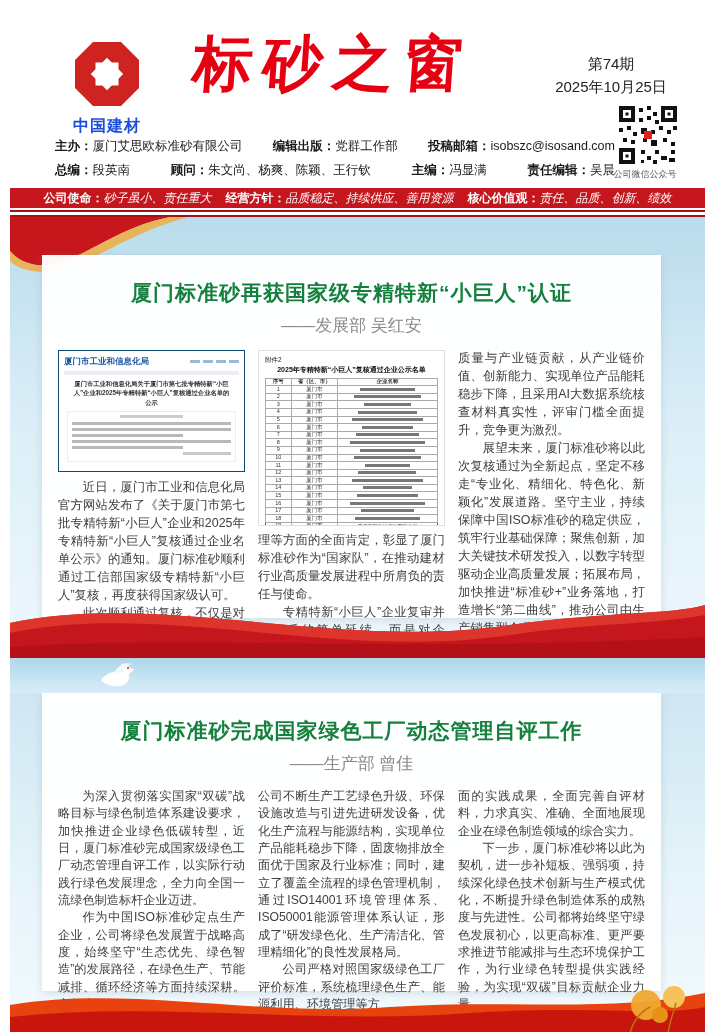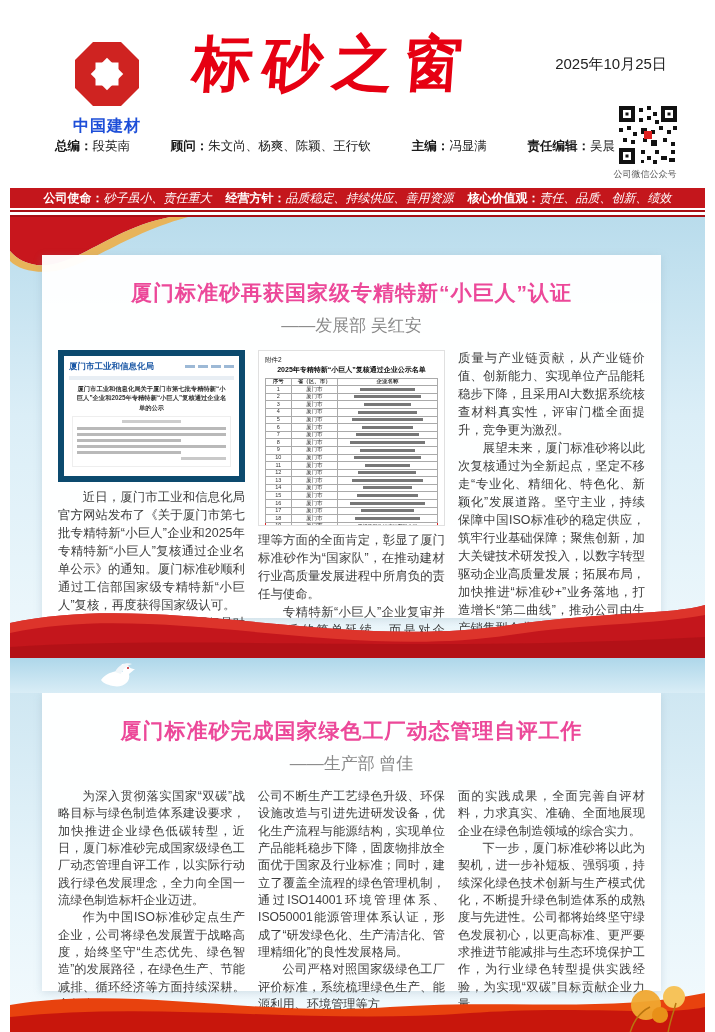--- a/index.html
+++ b/index.html
@@ -35,29 +35,29 @@
   .ribbon-mid{position:absolute;left:0;bottom:-1px;width:100%;height:62px;z-index:3;}
   .sky-strip{position:relative;margin:0 10px;height:35px;
              background:linear-gradient(180deg,#aed7ea,#d9edf6);overflow:hidden;}
   .dove{position:absolute;left:85px;top:2px;width:44px;height:32px;}
   .hero2{position:relative;margin:0 10px;height:340px;overflow:hidden;
          background:linear-gradient(180deg,#cfe7f2 0%,#e8f5fb 60%,#f3fafd 100%);}
   .card2{top:0;bottom:42px;}
   .wave-bottom{position:absolute;left:0;bottom:0;width:100%;height:52px;z-index:3;}
   .footer-space{height:27px;background:#fff;}
   
-  .a-title{margin-top:24px;text-align:center;font-size:21px;font-weight:bold;color:#ec4899;letter-spacing:1px;}
+  .a-title{margin-top:24px;text-align:center;font-size:21px;font-weight:bold;color:#15803d;letter-spacing:1px;}
   .a-byline{margin-top:7px;text-align:center;font-size:17px;color:#8a8a8a;}
   .cols{display:flex;gap:13px;margin:13px 16px 0;}
   .col{flex:1;min-width:0;font-size:12.4px;line-height:1.45;color:#3d3d3d;text-align:justify;overflow:hidden;}
   .col p{margin:0;text-indent:2em;}
   .col.cont p:first-child{text-indent:0;}
   .cols2 .col{font-size:12.2px;line-height:1.42;}
   
-  .gov-shot{height:120px;border:6px solid #0c4a6e;background:#fff;margin-bottom:7px;
+  .gov-shot{height:120px;border:1px solid #0c4a6e;background:#fff;margin-bottom:7px;
             overflow:hidden;font-size:0;}
   .gs-top{display:flex;align-items:center;gap:4px;padding:4px 5px 2px;}
   .gs-site{font-size:8.5px;font-weight:bold;color:#1a57a5;white-space:nowrap;}
   .gs-nav{display:flex;gap:3px;margin-left:auto;}
   .gs-nav i{display:block;width:10px;height:3px;background:#9db9d6;}
   .gs-crumb{height:4px;background:#e8eef4;margin:2px 5px;}
   .gs-title{font-size:6.3px;line-height:1.45;font-weight:bold;color:#333;text-align:center;
             padding:2px 12px;}
   .gs-box{margin:2px 8px;border:1px solid #eee;padding:3px 4px;}
   .gs-meta{height:3px;width:40%;background:#ccc;margin:0 auto 4px;}
@@ -92,20 +92,21 @@
         <path d="M22,4 L50,4 L68,22 L68,50 L50,68 L22,68 L4,50 L4,22 Z" fill="#cf2321"></path>
         <rect x="24.5" y="24.5" width="23" height="23" fill="#fff"></rect>
         <rect x="24.5" y="24.5" width="23" height="23" fill="#fff" transform="rotate(45 36 36)"></rect>
       </svg>
       <div class="org">中国建材</div>
     </div>
 
     <div class="masthead">标砂之窗</div>
 
     <div class="issue">
+      <div>第74期</div>
       <div>2025年10月25日</div>
     </div>
 
     <svg class="qr" viewBox="0 0 62 62">
       <rect width="62" height="62" fill="#fff"></rect>
       <g fill="#111">
         <rect x="2" y="2" width="16" height="16"></rect>
           <rect x="44" y="2" width="16" height="16"></rect>
         <rect x="2" y="44" width="16" height="16"></rect>
         <rect x="6" y="6" width="8" height="8" fill="#fff"></rect>
@@ -142,20 +143,25 @@
           <rect x="52" y="54" width="6" height="4"></rect>
         <rect x="36" y="56" width="4" height="4"></rect>
           <rect x="24" y="56" width="3" height="3"></rect>
       </g>
       <rect x="27" y="27" width="8" height="8" fill="#e02020"></rect>
     </svg>
     <div class="qr-caption">公司微信公众号</div>
 
     <div class="mast-info">
       <div class="row">
+        <span><b>主办：</b><span>厦门艾思欧标准砂有限公司</span></span>
+        <span><b>编辑出版：</b><span>党群工作部</span></span>
+        <span><b>投稿邮箱：</b><span>isobszc@isosand.com</span></span>
+      </div>
+      <div class="row">
         <span><b>总编：</b><span>段英南</span></span>
         <span><b>顾问：</b><span>朱文尚、杨爽、陈颖、王行钦</span></span>
         <span><b>主编：</b><span>冯显满</span></span>
         <span><b>责任编辑：</b><span>吴晨</span></span>
       </div>
     </div>
   </div>
 
   <div class="banner">
     <span><b>公司使命：</b><i>砂子虽小、责任重大</i></span>

